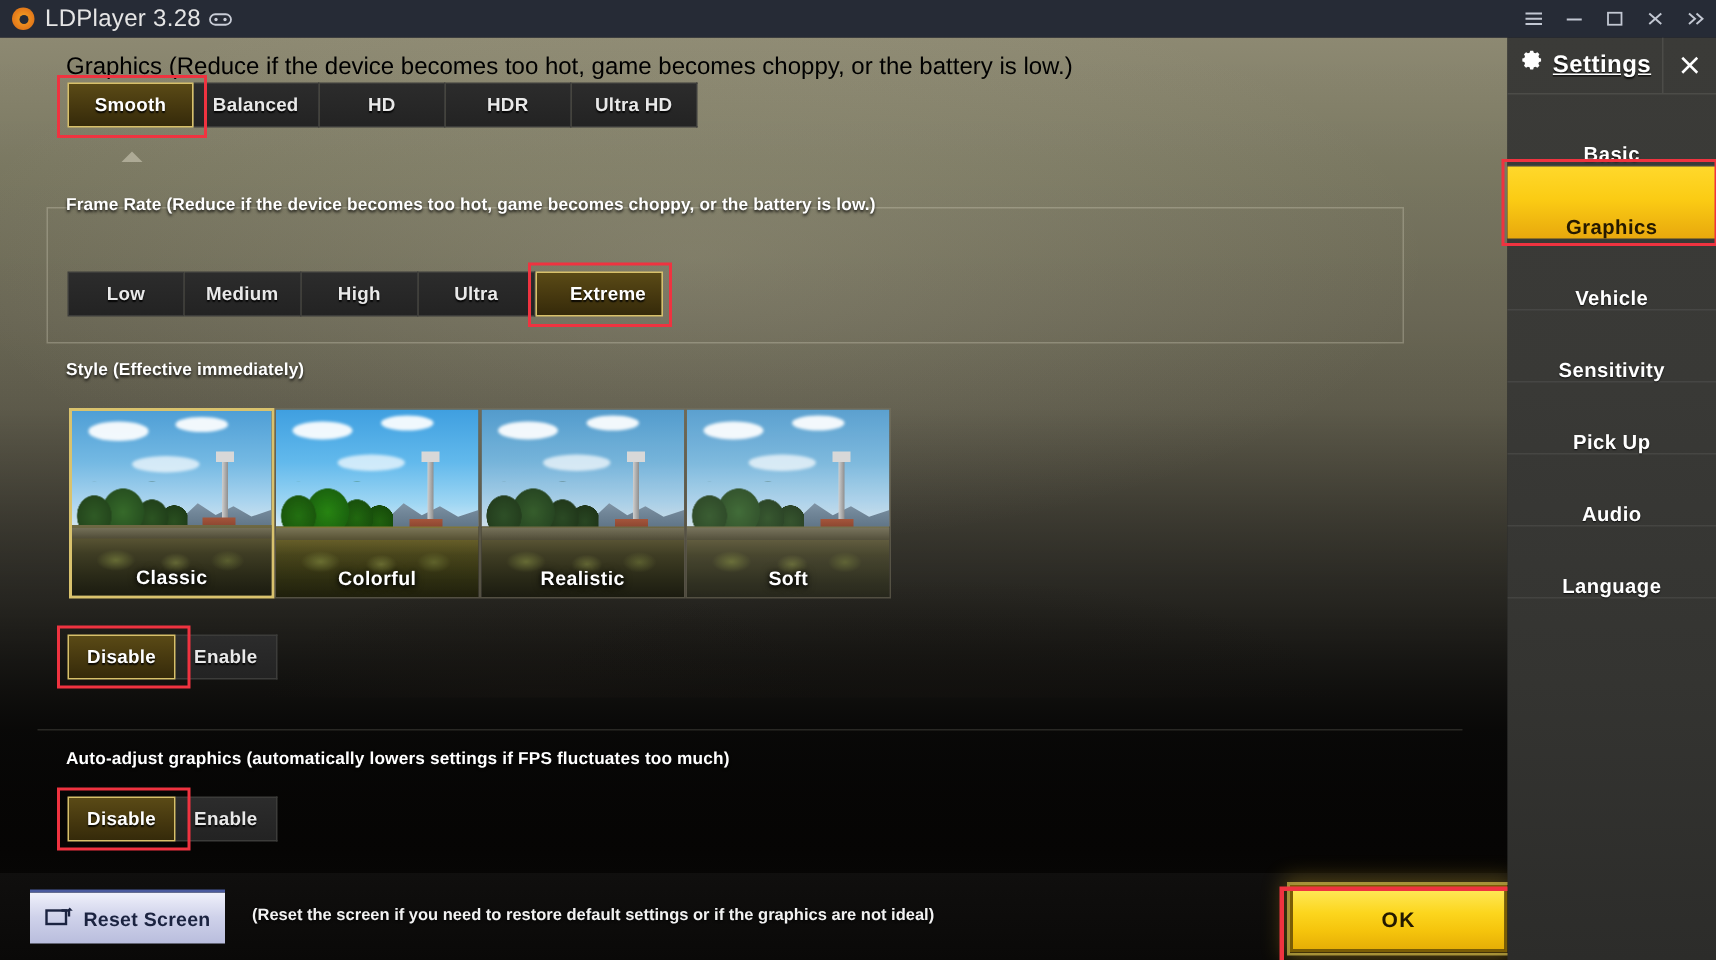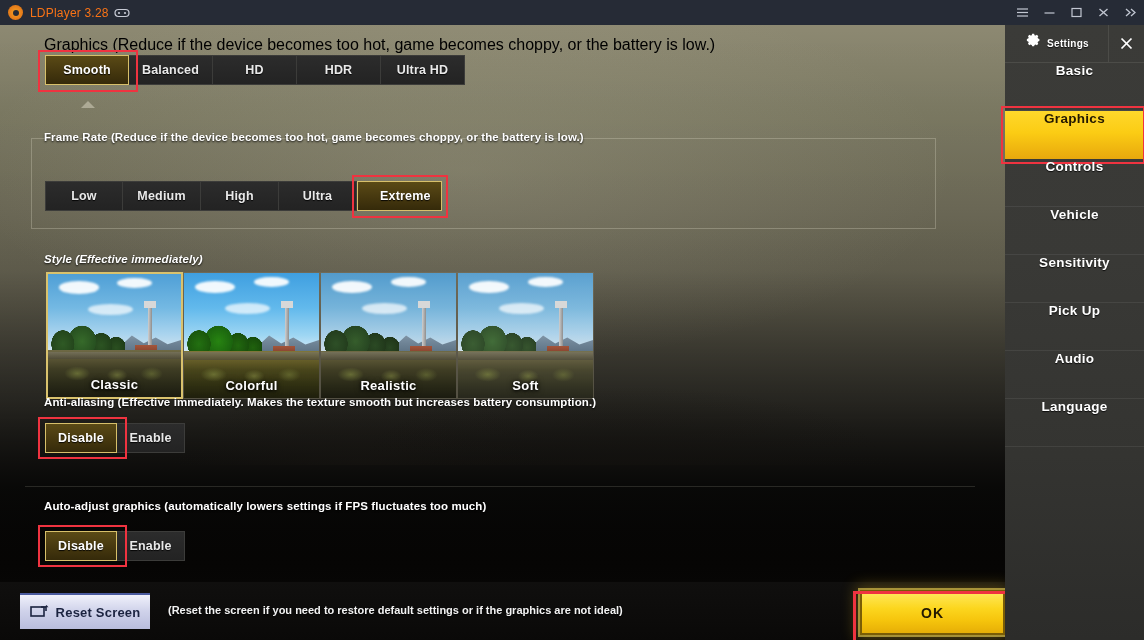--- a/index.html
+++ b/index.html
@@ -13,21 +13,21 @@
 
   
   .titlebar{
     position:absolute;left:0;top:0;width:1144px;height:25px;
     background:#262b36;display:flex;align-items:center;z-index:40;
   }
   .tb-logo{margin-left:8px;width:15px;height:15px;border-radius:50%;
     background:radial-gradient(circle at 50% 50%,#f5a623 0%,#e8801c 55%,#cf6a12 100%);
     display:flex;align-items:center;justify-content:center;flex:none;}
   .tb-logo i{display:block;width:6px;height:6px;border-radius:50%;background:#262b36;}
-  .tb-title{color:#f97316;font-size:12px;margin-left:7px;letter-spacing:.2px;white-space:nowrap;text-align:center;}
+  .tb-title{color:#e5e5e5;font-size:16px;margin-left:7px;letter-spacing:.2px;white-space:nowrap;text-align:center;}
   .tb-pad{margin-left:5px;color:#c8ccd6;display:flex;align-items:center;}
   .tb-spacer{flex:1;}
   .tb-btns{display:flex;align-items:center;height:25px;}
   .tb-btn{width:27px;height:25px;display:flex;align-items:center;justify-content:center;
     color:#c2c7d2;font-size:13px;line-height:1;}
   .tb-btn svg{display:block;}
 
   
   .stage{
     position:absolute;left:0;top:25px;width:1005px;height:615px;overflow:hidden;
@@ -42,26 +42,26 @@
   .ridge{position:absolute;left:0;right:0;top:330px;height:110px;
     background:radial-gradient(ellipse 38% 100% at 62% 100%, rgba(20,18,15,0.55), rgba(0,0,0,0) 72%),
                radial-gradient(ellipse 26% 100% at 36% 100%, rgba(25,22,18,0.45), rgba(0,0,0,0) 72%);}
 
   
   .sidebar{position:absolute;right:0;top:25px;width:139px;height:615px;
     background:linear-gradient(to bottom,#3b3b38 0%,#393936 38%,#343431 70%,#2c2c2a 100%);
     z-index:30;display:flex;flex-direction:column;}
   .sb-head{height:38px;display:flex;align-items:stretch;border-bottom:1px solid #4c4c48;}
   .sb-title{flex:1;display:flex;align-items:center;justify-content:center;gap:6px;}
-  .sb-title .txt{color:#ffffff;font-size:10px;font-weight:bold;letter-spacing:.3px;
-    text-shadow:0 1px 1px rgba(0,0,0,.75);}
+  .sb-title .txt{color:#ffffff;font-size:16px;font-weight:bold;letter-spacing:.3px;
+    text-shadow:0 1px 1px rgba(0,0,0,.75);text-decoration:underline;}
   .sb-close{width:36px;display:flex;align-items:center;justify-content:center;
     border-left:1px solid #4c4c48;color:#ffffff;}
   .sb-list{flex:1;display:flex;flex-direction:column;}
-  .sb-item{height:48px;display:flex;align-items:flex-start;justify-content:center;position:relative;
+  .sb-item{height:48px;display:flex;align-items:flex-end;justify-content:center;position:relative;
     color:#ffffff;font-size:13.5px;font-weight:bold;letter-spacing:.3px;
     text-shadow:0 1px 1px rgba(0,0,0,.8);
     border-bottom:1px solid rgba(255,255,255,0.07);}
   .sb-item.active{
     background:linear-gradient(to bottom,#ffd82b 0%,#fbcc14 45%,#e8a80d 100%);
     color:#2a1d00;text-shadow:none;border-bottom:none;}
   .sb-item.active .lbl{color:#241900;}
   .sb-hl{position:absolute;left:-4px;right:-1px;top:-5px;bottom:-5px;
     border:2px solid #ef3340;pointer-events:none;}
 
@@ -259,21 +259,21 @@
       </div>
       <div class="opt" style="min-width:78px;">
         <span>Ultra</span>
       </div>
       <div class="opt sel" style="min-width:82px;padding-left:22px;">
         <span>Extreme</span>
       </div>
     </div>
     <div class="hl" style="left:352px;top:150px;width:96px;height:43px;"></div>
 
-    <div style="position:absolute;left:44px;top:228px;font-style:italic;" class="sec-label">Style (Effective immediately)</div>
+    <div style="position:absolute;left:44px;top:216px;" class="sec-label">Style (Effective immediately)</div>
 
     <div class="thumbs" style="left:46px;top:247px;">
       <div class="thumb sel classic">
         <div class="t-sky"></div>
         <div class="t-cloud" style="left:8%;top:6%;width:30%;height:10%;"></div>
         <div class="t-cloud" style="left:52%;top:3%;width:26%;height:8%;"></div>
         <div class="t-cloud" style="left:30%;top:24%;width:34%;height:9%;opacity:.75;"></div>
         <div class="t-mtn"></div>
         <div class="t-tower"></div>
         <div class="t-rig"></div>
@@ -320,21 +320,20 @@
         <div class="t-tower"></div>
         <div class="t-rig"></div>
         <div class="t-trees"></div>
         <div class="t-ground"></div>
         <div class="t-road"></div>
         <div class="t-grass"></div>
         <div class="t-name">Soft</div>
       </div>
     </div>
 
-    <div style="position:absolute;left:44px;top:371px;" class="sec-label">Anti-aliasing (Effective immediately. Makes the texture smooth but increases battery consumption.)</div>
 
     <div class="seg" style="position:absolute;left:45px;top:398px;">
       <div class="opt sel" style="min-width:72px;">
         <span>Disable</span>
       </div>
       <div class="opt" style="min-width:68px;">
         <span>Enable</span>
       </div>
     </div>
     <div class="hl" style="left:38px;top:392px;width:89px;height:42px;"></div>
@@ -394,23 +393,20 @@
     </div>
     <div class="sb-list">
       <div class="sb-item">
         <span class="lbl">Basic</span>
       </div>
       <div class="sb-item active">
         <span class="lbl">Graphics</span>
         <span class="sb-hl"></span>
       </div>
       <div class="sb-item">
-        <span class="lbl">Controls</span>
-      </div>
-      <div class="sb-item">
         <span class="lbl">Vehicle</span>
       </div>
       <div class="sb-item">
         <span class="lbl">Sensitivity</span>
       </div>
       <div class="sb-item">
         <span class="lbl">Pick Up</span>
       </div>
       <div class="sb-item">
         <span class="lbl">Audio</span>

